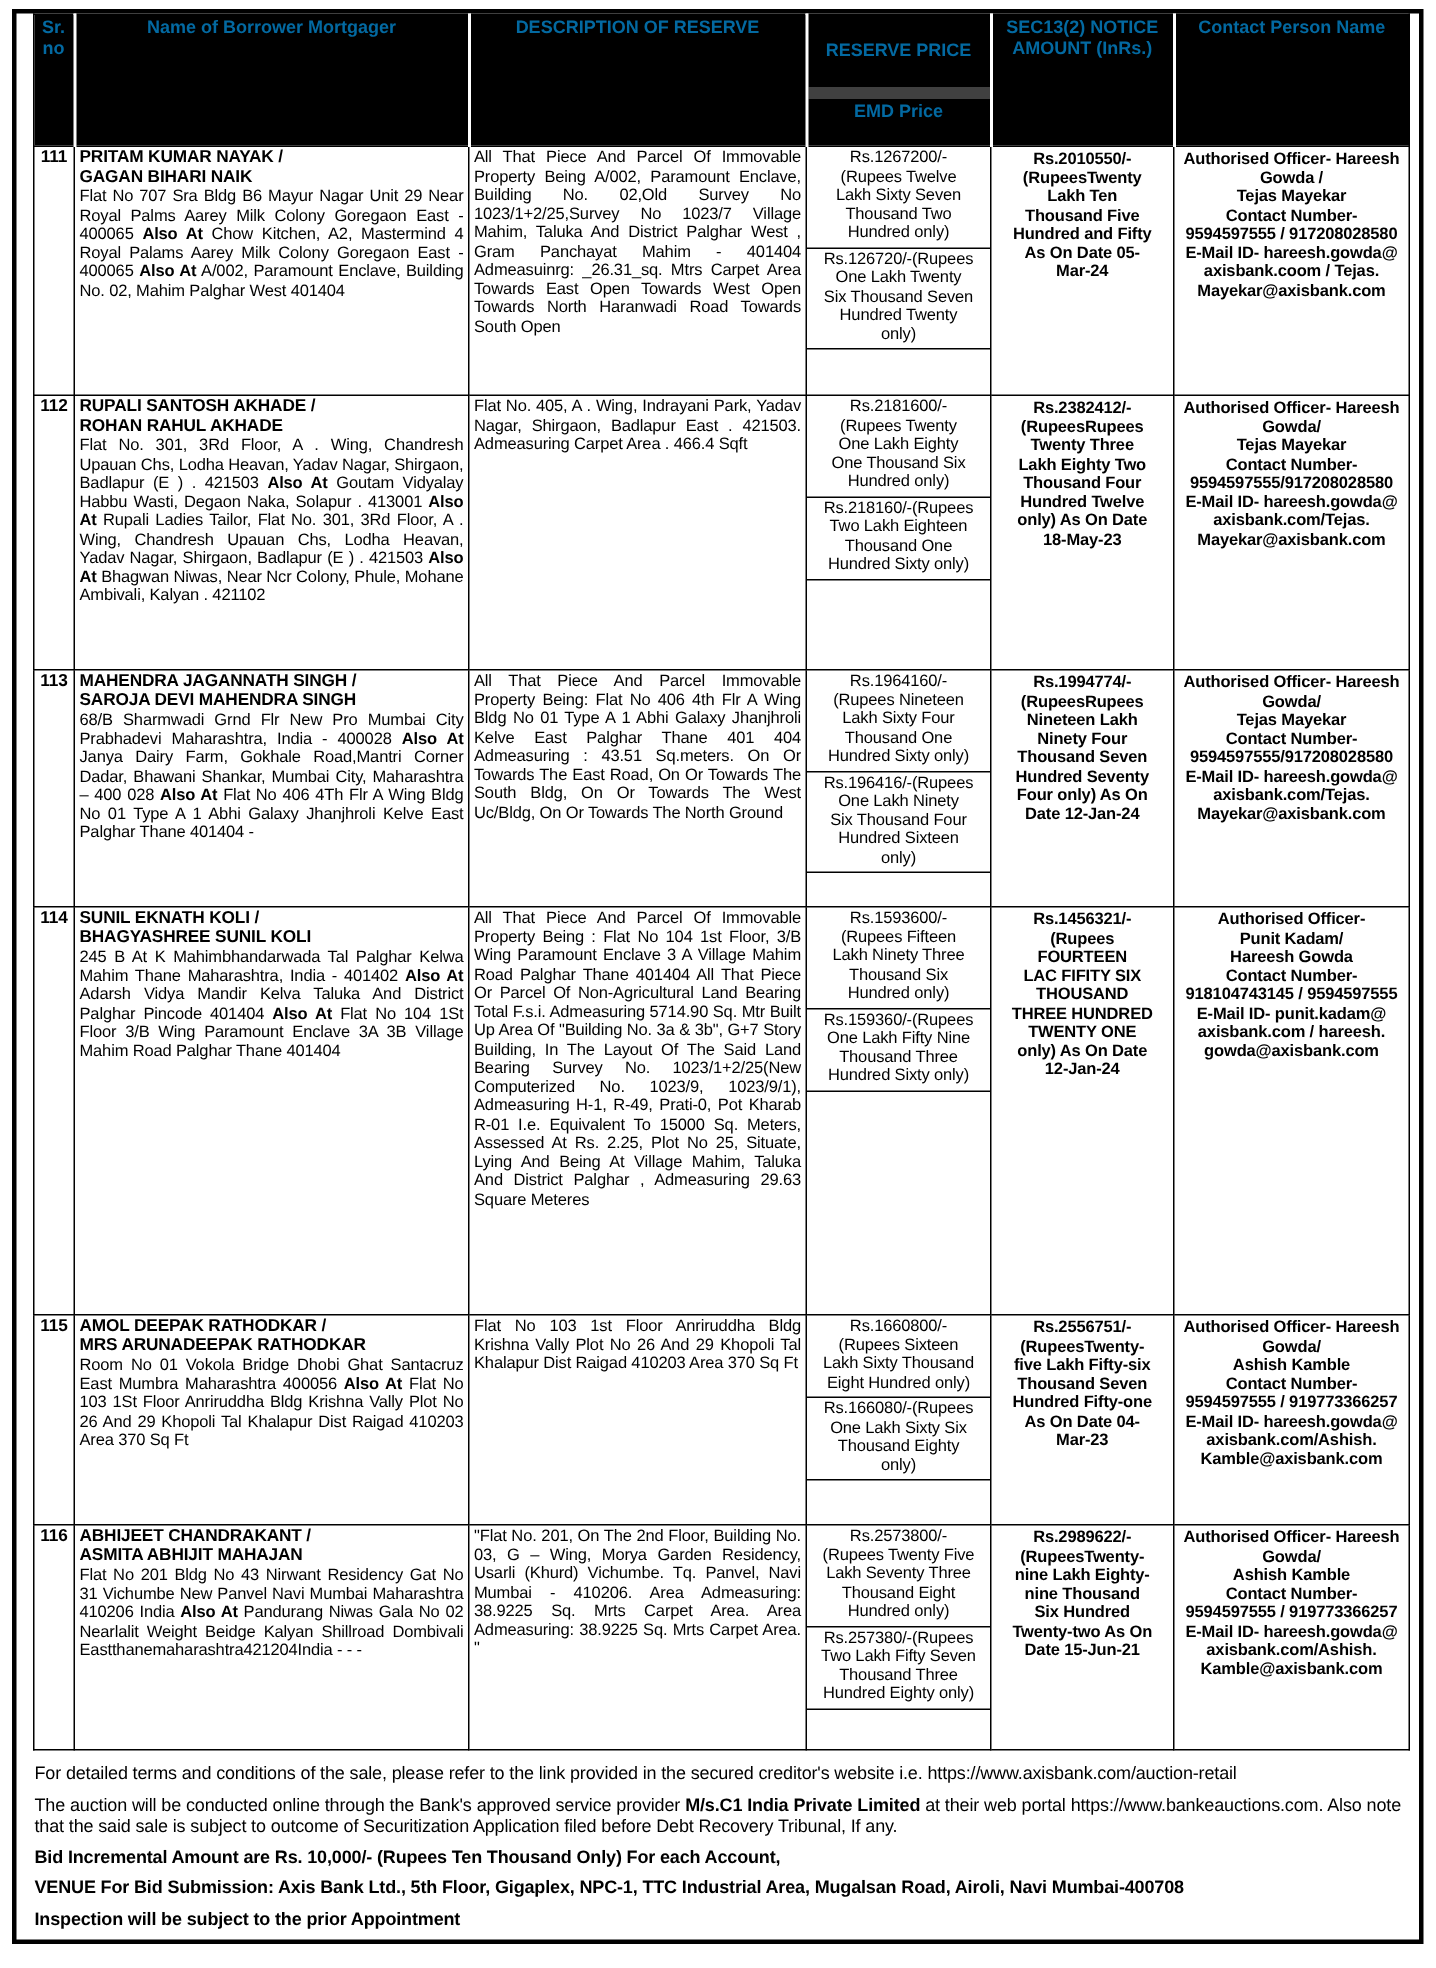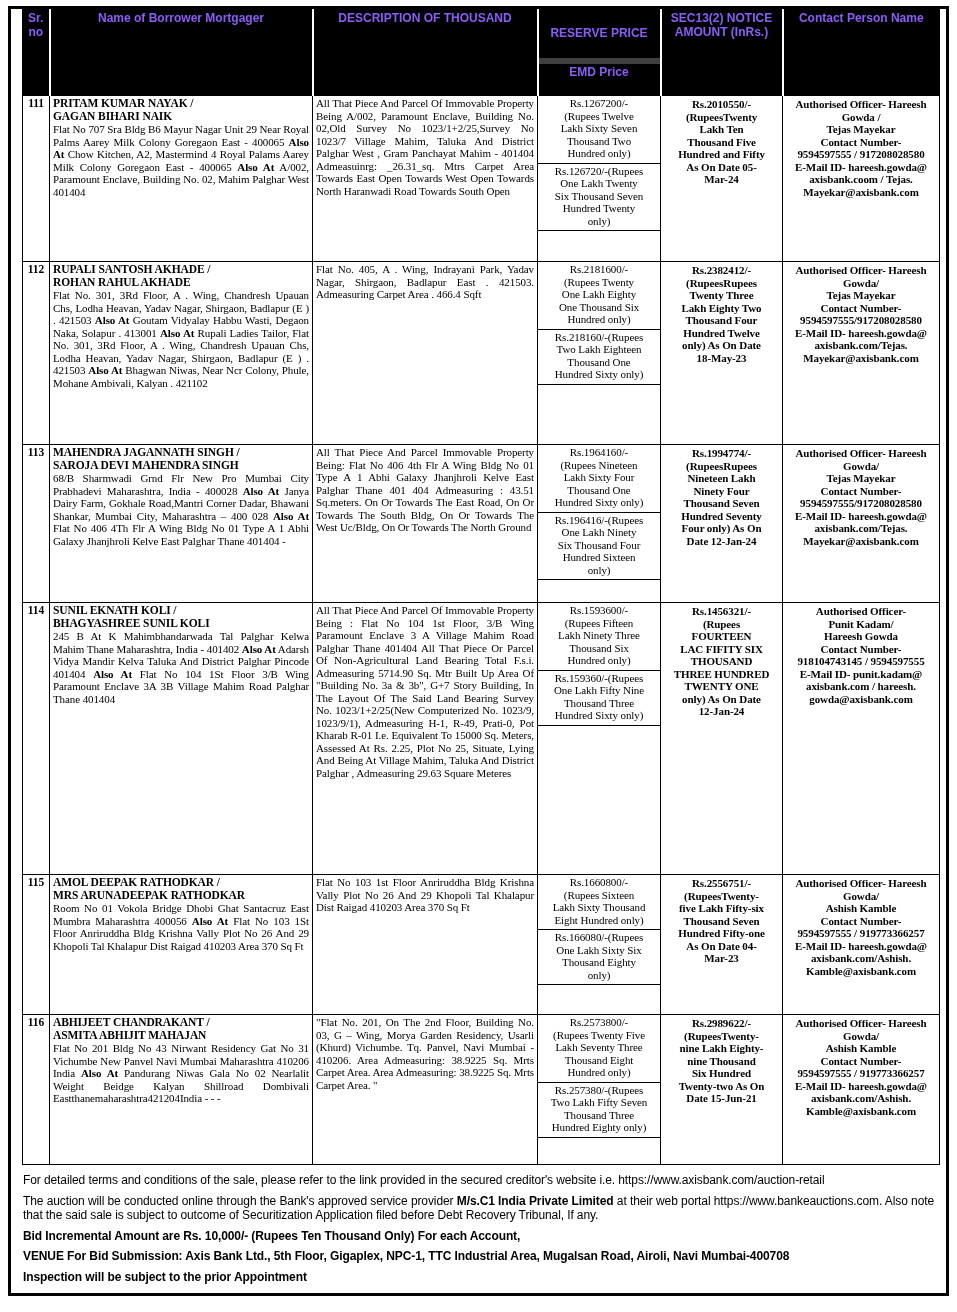--- a/index.html
+++ b/index.html
@@ -2,28 +2,28 @@
 <html><head>
 <meta charset="utf-8">
 <style>
   html,body{margin:0;padding:0;background:#fff;color:#000;width:957px;height:1312px;overflow:hidden;
     font-family:"Liberation Sans", sans-serif;}
   .sheet{margin:6px 8px;border:3px solid #000;height:1290px;box-sizing:border-box;background:#fff;}
   .continued{font-weight:bold;font-size:13.5px;padding:3px 0 2px 12px;letter-spacing:-0.2px;}
   table{border-collapse:collapse;table-layout:fixed;width:917px;margin:0 0 0 11px;}
   col.c-sr{width:27px;} col.c-name{width:263px;} col.c-desc{width:225px;}
   col.c-price{width:123px;} col.c-sec{width:122px;} col.c-contact{width:157px;}
-  th{background:#000;color:#8b5cf6;border:1.5px solid #000;font-size:12px;font-weight:bold;
+  th{background:#000;color:#0369a1;border:1.5px solid #000;font-size:12px;font-weight:bold;
      vertical-align:top;padding:2px 2px;white-space:pre-line;text-align:center;line-height:1.15;}
   th:not(:first-child){border-left:2px solid #fff;}
   th.th-price{padding:0;}
   .th-reserve{padding:3px 2px 4px;}
-  .th-emd{border-top:6px solid #404040;padding:2px 2px 1px;}
+  .th-emd{border-top:8px solid #404040;padding:2px 2px 1px;}
   td{border:1.5px solid #000;vertical-align:top;padding:1px 3px;font-size:11px;line-height:1.14;
-     letter-spacing:-0.1px;font-family:Liberation Serif, serif;}
+     letter-spacing:-0.1px;}
   tbody tr:nth-child(1){height:166px;}
   tbody tr:nth-child(2){height:183px;}
   tbody tr:nth-child(3){height:158px;}
   tbody tr:nth-child(4){height:272px;}
   tbody tr:nth-child(5){height:140px;}
   tbody tr:nth-child(6){height:150px;}
   td.td-sr{font-weight:bold;text-align:center;padding:1px 1px;font-size:11.5px;}
   .names{font-weight:bold;white-space:pre-line;font-size:11.5px;}
   .addr{text-align:justify;}
   td.td-desc{text-align:justify;}
@@ -48,21 +48,21 @@
         <col class="c-desc">
       <col class="c-price">
         <col class="c-sec">
         <col class="c-contact">
     </colgroup>
     <thead>
       <tr>
         <th>Sr.
 no</th>
         <th>Name of Borrower Mortgager</th>
-        <th>DESCRIPTION OF THOUSAND</th>
+        <th>DESCRIPTION OF RESERVE</th>
         <th class="th-price">
           <div class="th-reserve">RESERVE PRICE</div>
           <div class="th-emd">EMD Price</div>
         </th>
         <th>SEC13(2) NOTICE
 AMOUNT (InRs.)</th>
         <th>Contact Person Name</th>
       </tr>
     </thead>
     <tbody>

